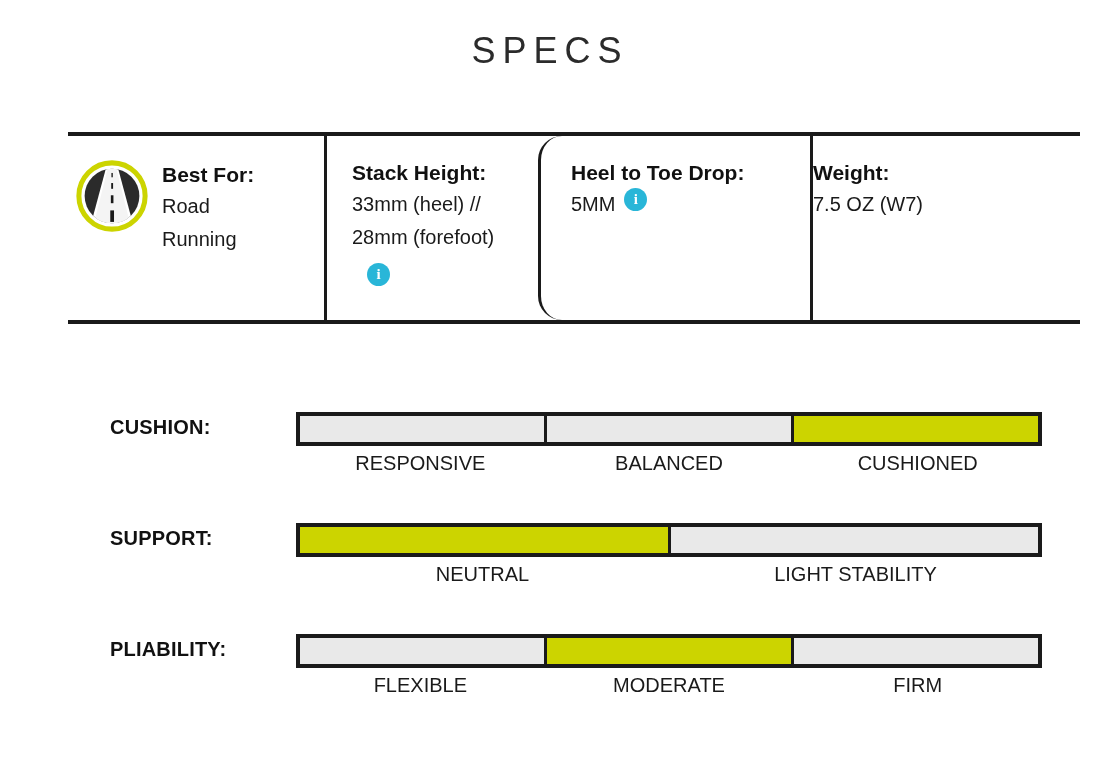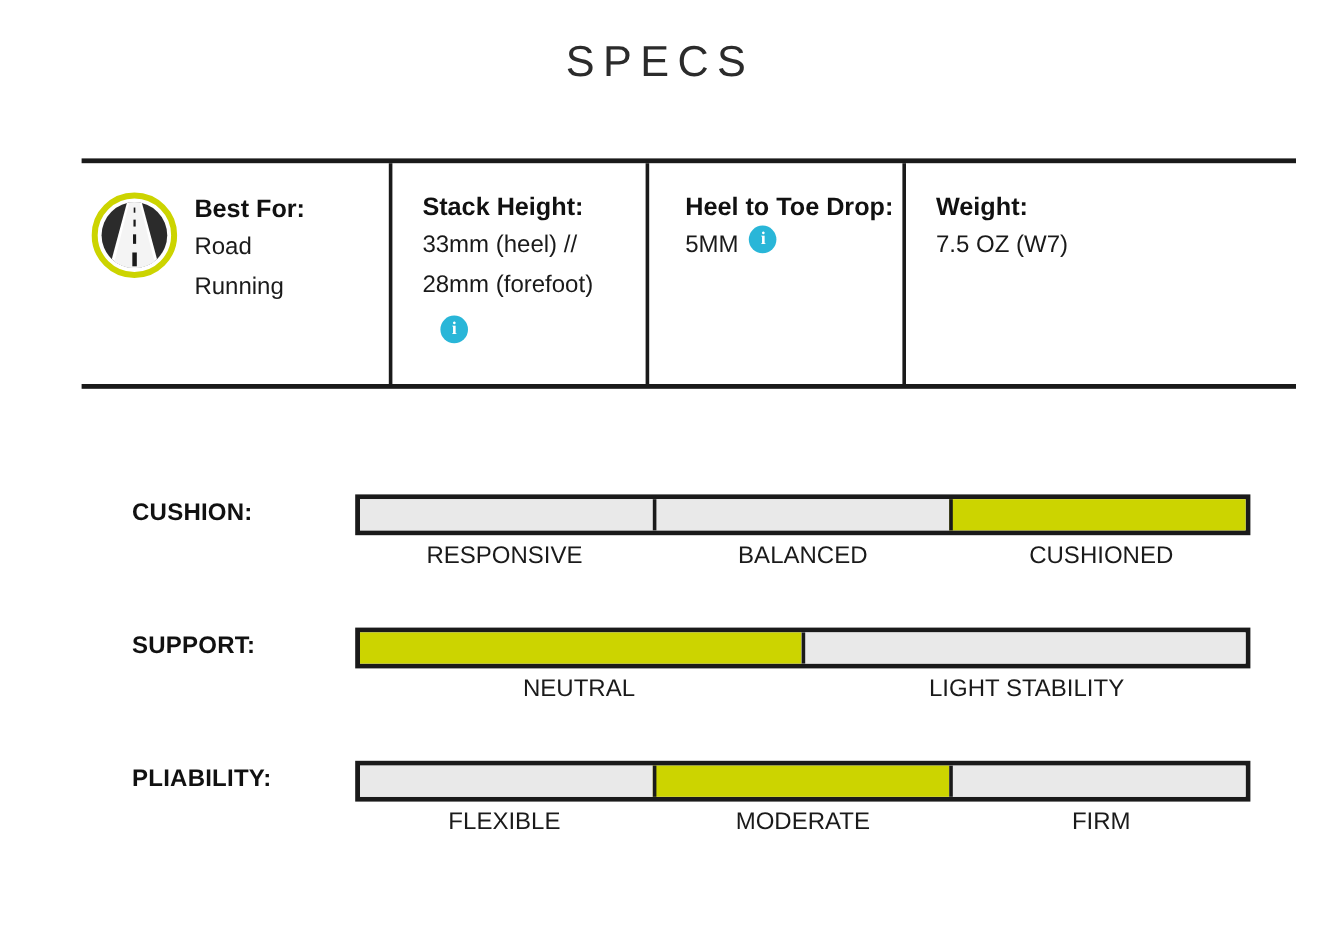--- a/index.html
+++ b/index.html
@@ -46,22 +46,22 @@
   .spec-cell {
     box-sizing: border-box;
     padding: 22px 0 0 0;
     position: relative;
   }
   .spec-cell + .spec-cell {
     border-left: 3px solid #1a1a1a;
   }
   .cell-best-for  { width: 256px; padding-left: 8px; display: flex; flex-direction: row; align-items: flex-start; }
   .cell-stack     { width: 214px; padding-left: 25px; }
-  .cell-drop      { width: 214px; padding-left: 30px; }
-  .cell-weight    { width: 254px; padding-left: 25px; }
+  .cell-drop      { width: 272px; padding-left: 30px; border-radius: 24px; }
+  .cell-weight    { width: 254px; }
 
   .spec-label {
     font-size: 21px;
     font-weight: bold;
     color: #111111;
     line-height: 1.45;
     white-space: nowrap;
   }
   .spec-value {
     font-size: 20px;

